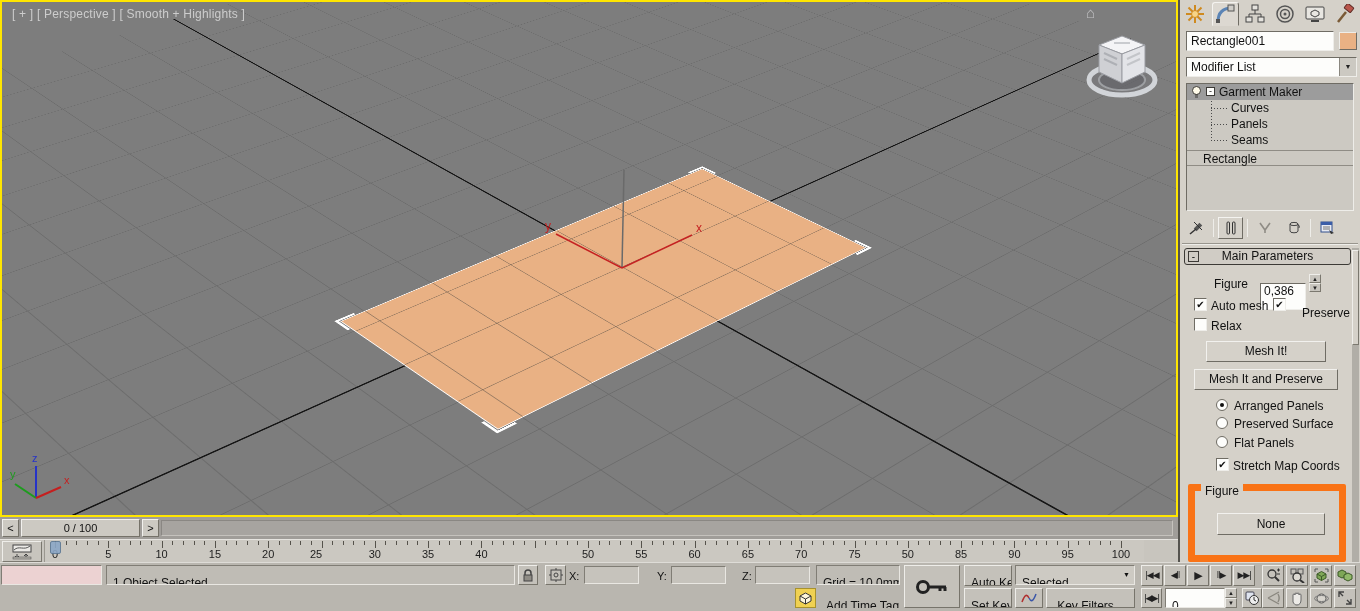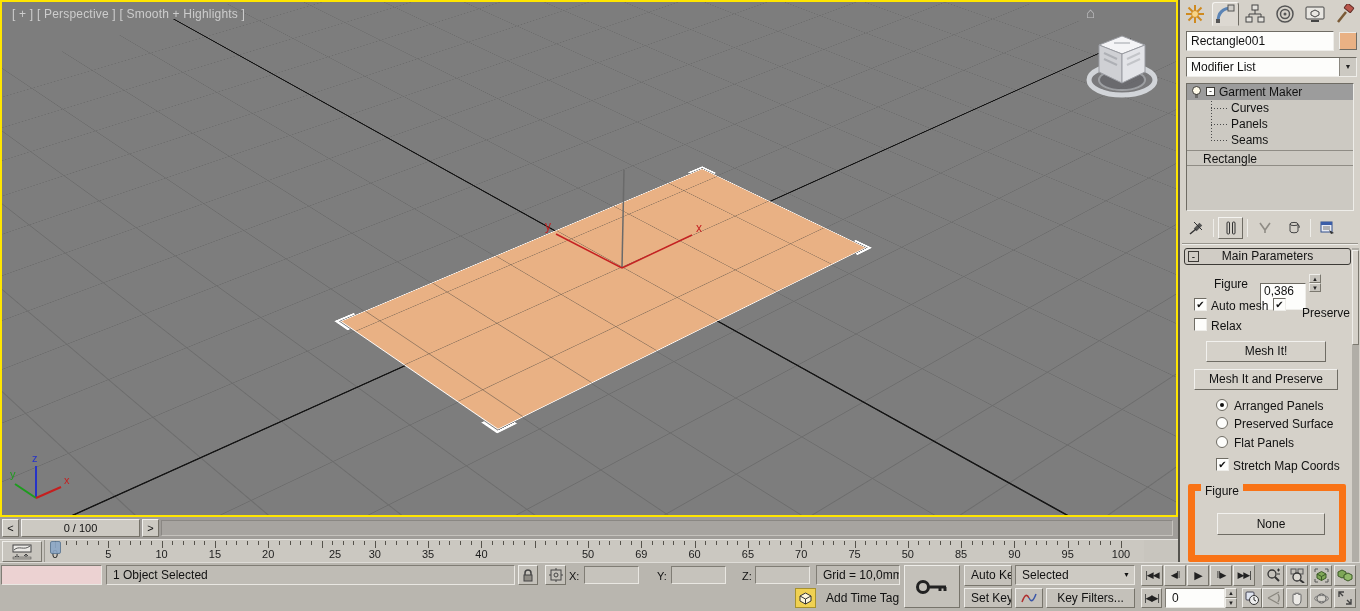--- a/index.html
+++ b/index.html
@@ -58,21 +58,21 @@
   .tick.major { height:7px; }
   .ticklabel { position:absolute; top:8px; width:22px; text-align:center; font-size:11px; color:#1d1d1d; }
   .frame-marker { position:absolute; top:1px; width:11px; height:13px; background:#8ba7c7;
     border:1px solid #5c7894; border-radius:2px; opacity:.9; cursor:grab; }
 
   
   .statusbar { position:absolute; left:0; top:562px; width:1360px; height:49px; background:#b9b6af;
     border-top:1px solid #dedcd7; }
   .sunken { border:1px solid; border-color:#807d75 #e9e7e2 #e9e7e2 #807d75; background:#bfbcb5; }
   .raised { border:1px solid; border-color:#eeede9 #77746b #77746b #eeede9; background:#c4c1ba; }
-  .sb-item { position:absolute; line-height:18px; padding:0 6px; white-space:nowrap; overflow:hidden; }
+  .sb-item { position:absolute; line-height:18px; padding:8px 6px; white-space:nowrap; overflow:hidden; }
   .sb-label { position:absolute; line-height:20px; }
   .iconbtn { position:absolute; display:flex; align-items:center; justify-content:center; cursor:pointer; }
   .mono { font-family:"DejaVu Sans Mono", monospace; font-size:16px;margin-top:28px; }
   .playbtn { font-size:9px; letter-spacing:-1px; line-height:18px; text-align:center; padding:0; color:#222; }
   .whitefield { background:#fdfdfb; }
   .spin { position:absolute; width:12px; height:20px; }
   .spin div { height:10px; font-size:6px; line-height:9px; text-align:center; background:#c8c5be;
     border:1px solid; border-color:#efeeea #7b786f #7b786f #efeeea; cursor:pointer; color:#222; }
 
   
@@ -224,21 +224,21 @@
         <div class="tick" style="left: 191.22px;"></div>
         <div class="tick" style="left: 201.88px;"></div>
         <div class="tick" style="left: 212.54px;"></div>
         <div class="tick major" style="left: 223.2px;"></div>
         <div class="ticklabel" style="left: 212.2px;">20</div>
         <div class="tick" style="left: 233.86px;"></div>
         <div class="tick" style="left: 244.52px;"></div>
         <div class="tick" style="left: 255.18px;"></div>
         <div class="tick" style="left: 265.84px;"></div>
         <div class="tick major" style="left: 276.5px;"></div>
-        <div class="ticklabel" style="left: 279px;">25</div>
+        <div class="ticklabel" style="left: 260px;">25</div>
         <div class="tick" style="left: 287.16px;"></div>
         <div class="tick" style="left: 297.82px;"></div>
         <div class="tick" style="left: 308.48px;"></div>
         <div class="tick" style="left: 319.14px;"></div>
         <div class="tick major" style="left: 329.8px;"></div>
         <div class="ticklabel" style="left: 318.8px;">30</div>
         <div class="tick" style="left: 340.46px;"></div>
         <div class="tick" style="left: 351.12px;"></div>
         <div class="tick" style="left: 361.78px;"></div>
         <div class="tick" style="left: 372.44px;"></div>
@@ -260,21 +260,21 @@
         <div class="tick" style="left: 511.02px;"></div>
         <div class="tick" style="left: 521.68px;"></div>
         <div class="tick" style="left: 532.34px;"></div>
         <div class="tick major" style="left: 543px;"></div>
         <div class="ticklabel" style="left: 532px;">50</div>
         <div class="tick" style="left: 553.66px;"></div>
         <div class="tick" style="left: 564.32px;"></div>
         <div class="tick" style="left: 574.98px;"></div>
         <div class="tick" style="left: 585.64px;"></div>
         <div class="tick major" style="left: 596.3px;"></div>
-        <div class="ticklabel" style="left: 585.3px;">69</div>
+        <div class="ticklabel" style="left: 585.3px;">55</div>
         <div class="tick" style="left: 606.96px;"></div>
         <div class="tick" style="left: 617.62px;"></div>
         <div class="tick" style="left: 628.28px;"></div>
         <div class="tick" style="left: 638.94px;"></div>
         <div class="tick major" style="left: 649.6px;"></div>
         <div class="ticklabel" style="left: 638.6px;">60</div>
         <div class="tick" style="left: 660.26px;"></div>
         <div class="tick" style="left: 670.92px;"></div>
         <div class="tick" style="left: 681.58px;"></div>
         <div class="tick" style="left: 692.24px;"></div>

